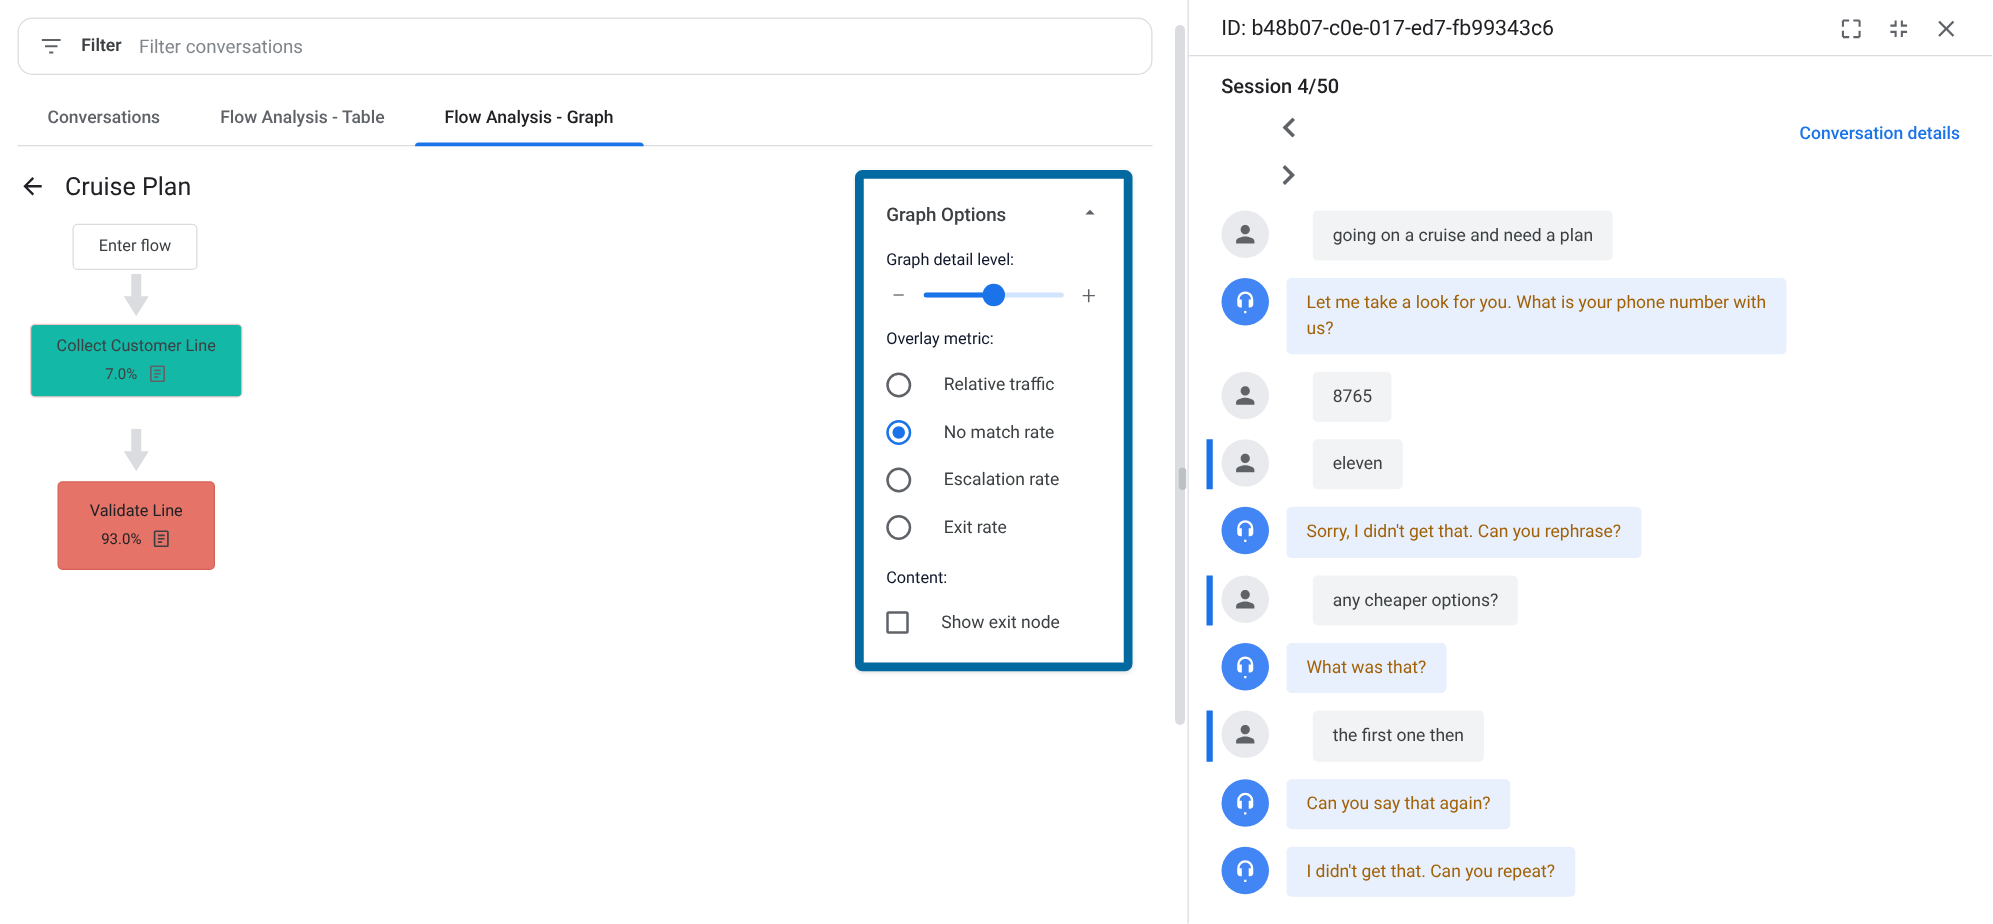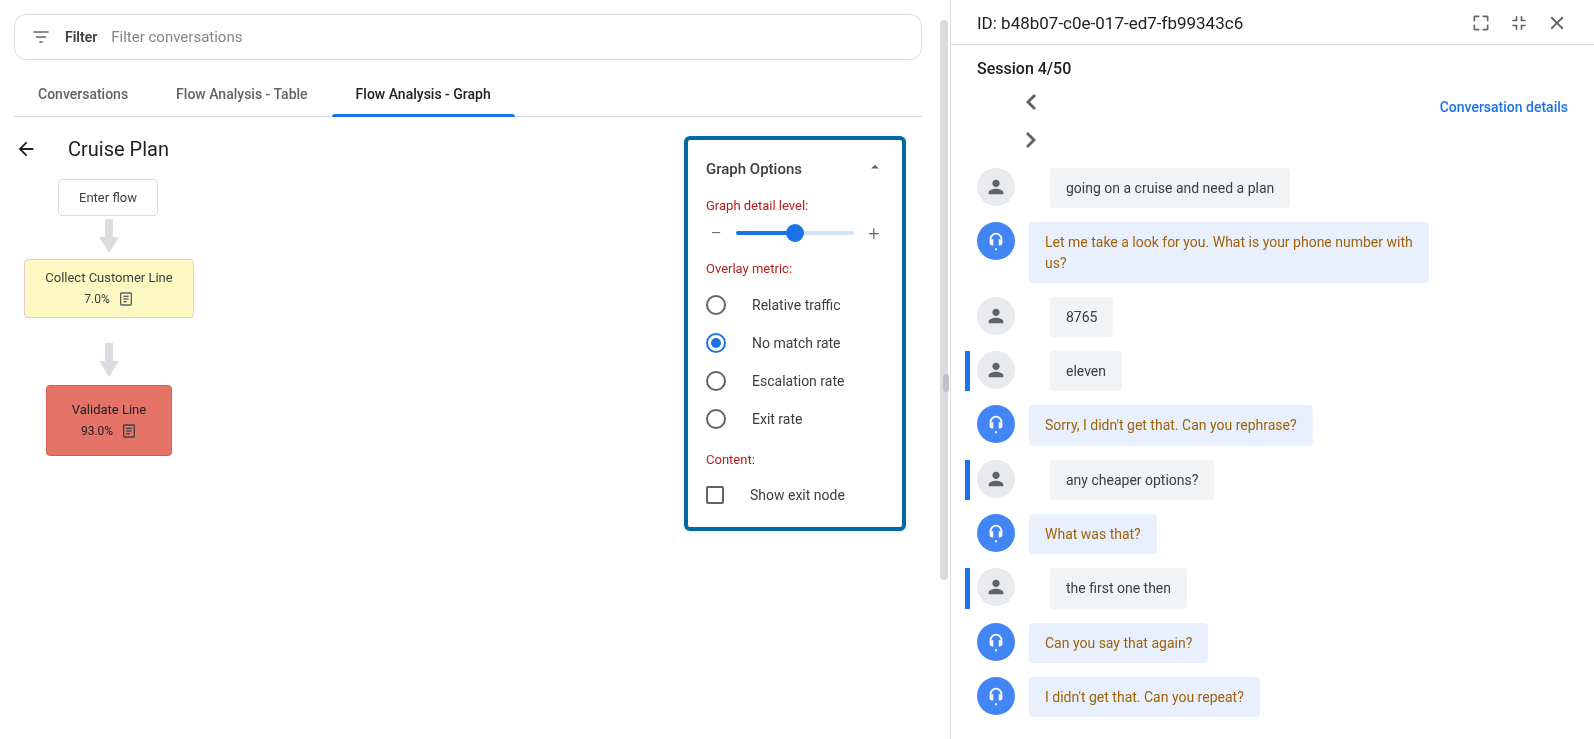--- a/index.html
+++ b/index.html
@@ -41,72 +41,72 @@
     content: '';
     position: absolute;
     bottom: -1px; left: 0; right: 0;
     height: 3px;
     background: #1a73e8;
     border-radius: 3px 3px 0 0;
   }
   .flow-header {
     display: flex;
     align-items: center;
-    gap: 30px;
+    gap: 14px;
     margin-top: 20px;
     margin-bottom: 18px;
   }
   .back-arrow { width:24px; height:24px; display:flex; align-items:center; justify-content:center; cursor:pointer; color:#202124;}
   .flow-title { font-size: 20px; color: #202124; }
   .graph-canvas { position: relative; height: 480px; }
   .node {
     position: absolute;
     background: #fff;
     border: 1px solid #dadce0;
     border-radius: 4px;
     text-align: center;
     padding: 10px 14px;
     font-size: 13px;
     color: #3c4043;
   }
-  .node.pink { background: #fef9c3; border-color: #f1c9c8; }
+  .node.pink { background: #14b8a6; border-color: #f1c9c8; }
   .node.red { background: #e57368; border-color: #d66157; color: #202124; }
   .node-metric-row { display:flex; align-items:center; justify-content:center; gap:8px; margin-top:6px; font-size:12px; }
   .log-icon { width:16px; height:16px; display:inline-flex; align-items:center; justify-content:center;}
   .arrow-conn {
     position: absolute;
     width: 20px;
     height: 34px;
     display: flex;
     align-items: flex-end;
     justify-content: center;
   }
   .arrow-conn svg { width: 20px; height: 34px; }
 
   .options-panel {
     position: absolute;
     top: 136px;
     left: 684px;
     width: 222px;
-    border: 4px solid #0369a1;
+    border: 7px solid #0369a1;
     border-radius: 6px;
     background: #fff;
     box-shadow: 0 1px 3px rgba(60,64,67,.15);
     padding: 18px 18px 14px 18px;
   }
   .options-header {
     display: flex;
     justify-content: space-between;
     align-items: center;
     font-size: 15px;
     color: #3c4043;
     margin-bottom: 18px;
     font-weight: 500;
   }
-  .opt-section-label { font-size: 13px; color: #b91c1c; margin-bottom: 10px; margin-top: 4px;}
+  .opt-section-label { font-size: 13px; color: #0f172a; margin-bottom: 10px; margin-top: 4px;}
   .slider-row { display:flex; align-items:center; gap:10px; margin-bottom: 18px; }
   .slider-btn { width:20px; height:20px; display:flex; align-items:center; justify-content:center; color:#5f6368; cursor:pointer; font-size:20px; font-weight:300;}
   .slider-track { flex:1; height:4px; background:#d2e3fc; border-radius:2px; position:relative; }
   .slider-fill { position:absolute; left:0; top:0; bottom:0; width:50%; background:#1a73e8; border-radius:2px;}
   .slider-thumb { position:absolute; left:50%; top:50%; transform:translate(-50%,-50%); width:18px; height:18px; background:#1a73e8; border-radius:50%; }
   .radio-row, .check-row { display:flex; align-items:center; gap:26px; padding: 9px 0; font-size:14px; color:#3c4043; cursor:pointer;}
   .radio-row .radio { width:20px; height:20px; border:2px solid #5f6368; border-radius:50%; display:flex; align-items:center; justify-content:center;}
   .radio-row.selected .radio { border-color:#1a73e8; }
   .radio-row.selected .radio::after { content:''; width:10px; height:10px; background:#1a73e8; border-radius:50%; }
   .check-row .checkbox { width:18px; height:18px; border:2px solid #5f6368; border-radius:2px; }

